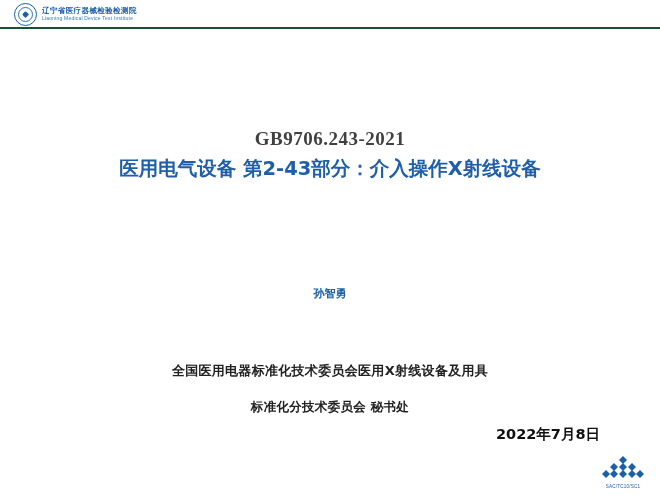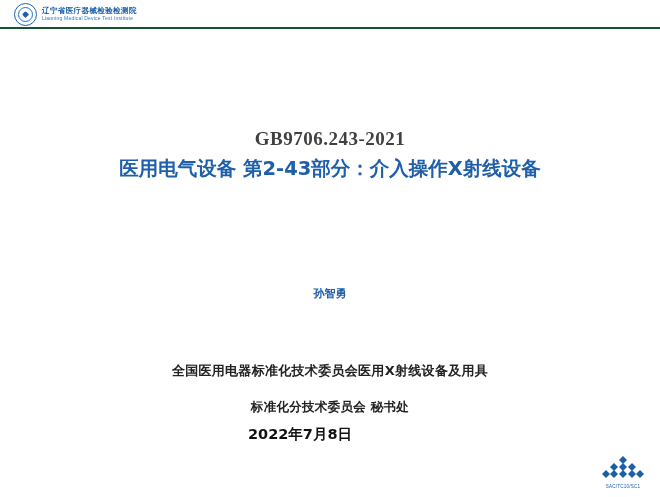--- a/index.html
+++ b/index.html
@@ -118,21 +118,21 @@
     color: #222222;
     font-weight: bold;
     font-family: "DejaVu Sans", sans-serif;
   }
   .comm-1 { top: 362px; font-size: 13px; letter-spacing: .3px; }
   .comm-2 { top: 388px; font-size: 12.5px; letter-spacing: .3px; margin-top: 11px; }
   .date {
     position: absolute;
     left: 0; top: 425px;
     width: 600px;
-    text-align: center;
+    text-align: right;
     font-size: 14.5px;
     color: #111111;
     font-weight: bold;
     font-family: "DejaVu Sans", sans-serif;
   }
   
   .corner-logo {
     position: absolute;
     right: 14px;
     bottom: 8px;

